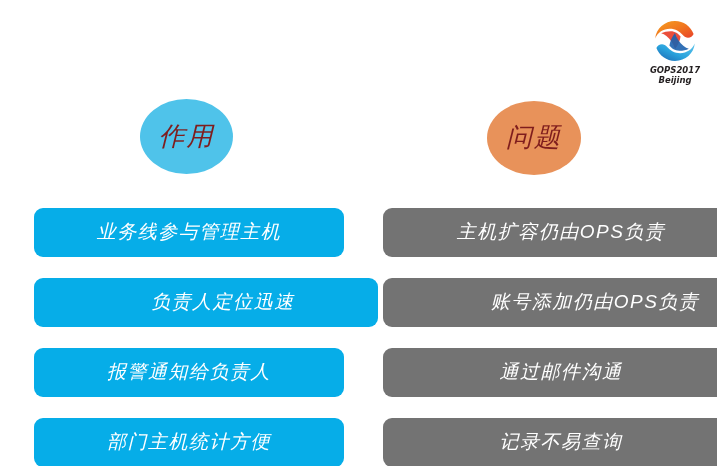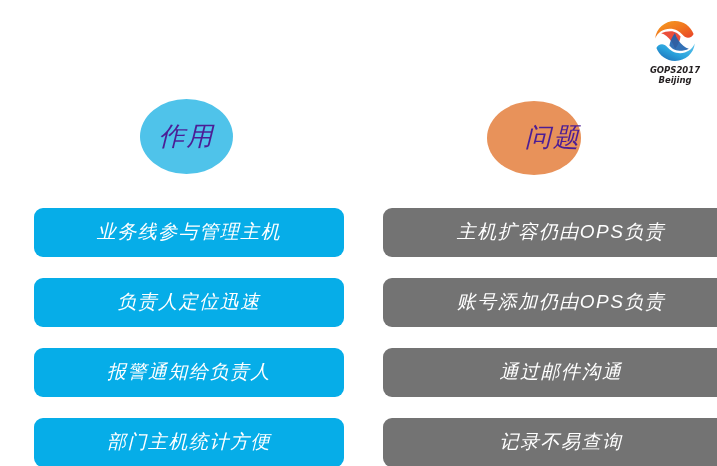--- a/index.html
+++ b/index.html
@@ -52,39 +52,38 @@
     white-space: nowrap;
   }
 
   
   .head-circle {
     position: absolute;
     border-radius: 50%;
     display: flex;
     align-items: center;
     justify-content: center;
-    color: #4c1d95;
+    color: #7f1d1d;
     font-size: 26px;
     letter-spacing: 2px;
     font-weight: normal;
   }
   #circle-zuoyong {
     left: 140px;
     top: 83px;
     width: 93px;
     height: 75px;
     background: #4FC3EA;
   }
   #circle-wenti {
     left: 487px;
     top: 85px;
     width: 94px;
     height: 74px;
     background: #E8925A;
-    justify-content: flex-end;
   }
   .circle-label {
     display: block;
     line-height: 1;
     transform: translateY(-1px);
   }
 
   
   .pill {
     position: absolute;
@@ -103,21 +102,21 @@
     width: 310px;
     background: #06ADE8;
     justify-content: center;
   }
   .pill.orange {
     left: 383px;
     width: 356px;
     background: #737373;
   }
   .row-1 { top: 192px; }
-  .row-2 { top: 262px; }
+  .row-2 { top: 262px; padding-left: 34px; }
   .row-3 { top: 332px; }
   .row-4 { top: 402px; }
 
   .pill-label {
     display: block;
     line-height: 1;
     transform: translateY(-1px);
   }
 </style>
 </head>

